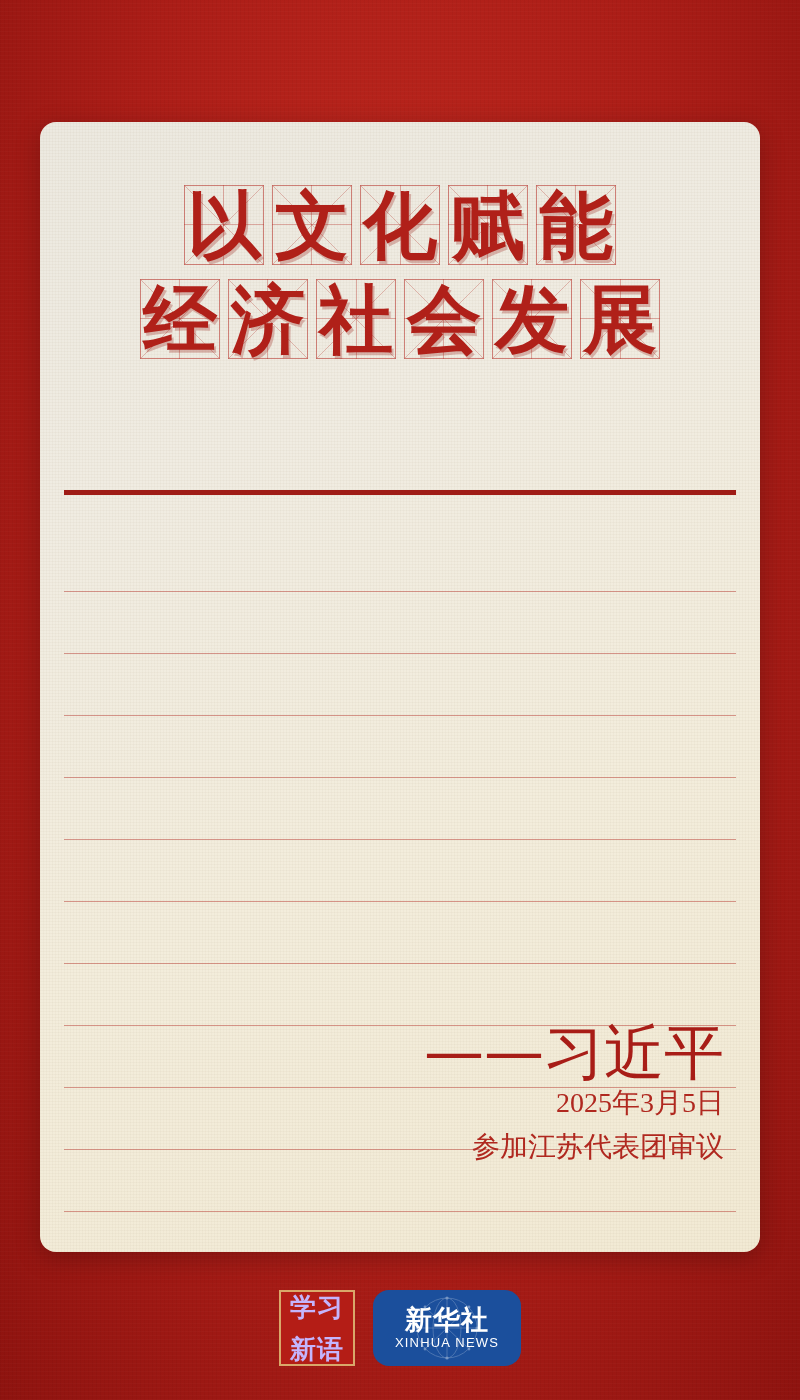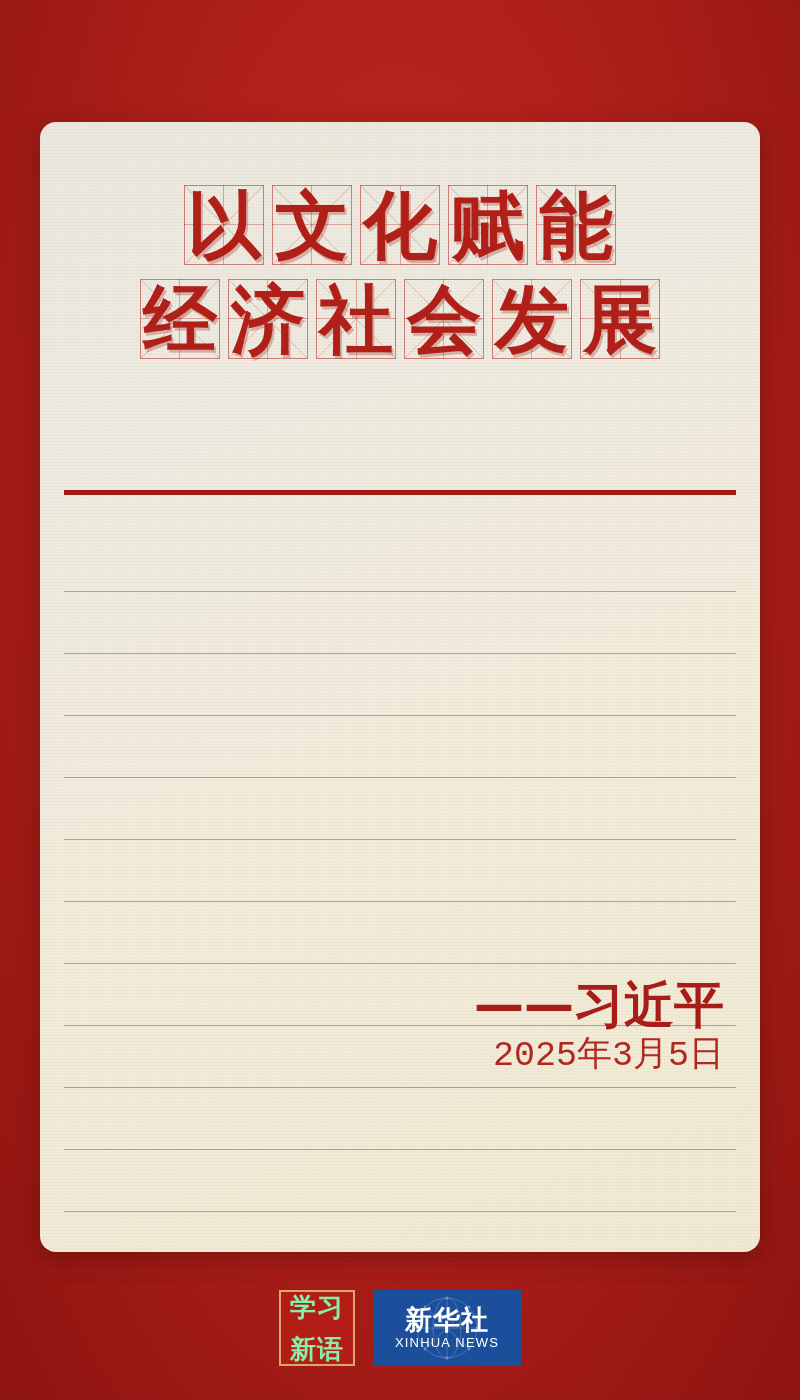--- a/index.html
+++ b/index.html
@@ -145,28 +145,29 @@
   
   .attrib {
     position: absolute;
     right: 36px;
     top: 854px;
     text-align: right;
     color: #a81d17;
   }
   .attrib .author {
     font-family: "DejaVu Sans", "Liberation Sans", sans-serif;
-    font-weight: bold;
-    font-size: 50px;
+    font-weight: normal;
+    font-size: 60px;
     line-height: 58px;
     white-space: nowrap;
+    margin-top: 47px;
   }
   .attrib .meta {
-    font-family: Liberation Mono, monospace;
-    font-size: 35px;
+    font-family: Liberation Serif, serif;
+    font-size: 28px;
     line-height: 44px;
     color: #b0281f;
     white-space: nowrap;
   }
 
   
   .footer {
     position: absolute;
     left: 0; right: 0;
     top: 1290px;
@@ -177,39 +178,40 @@
   }
   .logo-xuexi {
     width: 76px;
     height: 76px;
     background: #b41d16;
     border: 2px solid #d9a86a;
     display: flex;
     align-items: center;
     justify-content: center;
     flex-direction: column;
-    color: #86efac;
+    color: #c4b5fd;
     font-family: "DejaVu Sans", "Liberation Sans", sans-serif;
     font-weight: bold;
     font-size: 26px;
     line-height: 30px;
     letter-spacing: 1px;
     gap: 12px;
   }
   .logo-xinhua {
     width: 148px;
     height: 76px;
     background: #1b4f9c;
     display: flex;
     flex-direction: column;
     align-items: center;
     justify-content: center;
     color: #ffffff;
     position: relative;
     overflow: hidden;
+    border-radius: 16px;
   }
   .logo-xinhua .net {
     position: absolute;
     inset: 0;
     opacity: 0.45;
   }
   .logo-xinhua .cn {
     position: relative;
     font-family: "DejaVu Sans", "Liberation Sans", sans-serif;
     font-weight: bold;
@@ -277,20 +279,21 @@
     </div>
   </div>
 
   <div class="divider"></div>
   <div class="rules"></div>
 
 
   <div class="attrib">
     <div class="author">——习近平</div>
     <div class="meta">2025年3月5日</div>
+    <div class="meta">参加江苏代表团审议</div>
   </div>
 </div>
 
 <div class="footer">
   <div class="logo-xuexi">
     <div>学习</div>
     <div>新语</div>
   </div>
   <div class="logo-xinhua">
     <svg class="net" viewBox="0 0 148 76">

